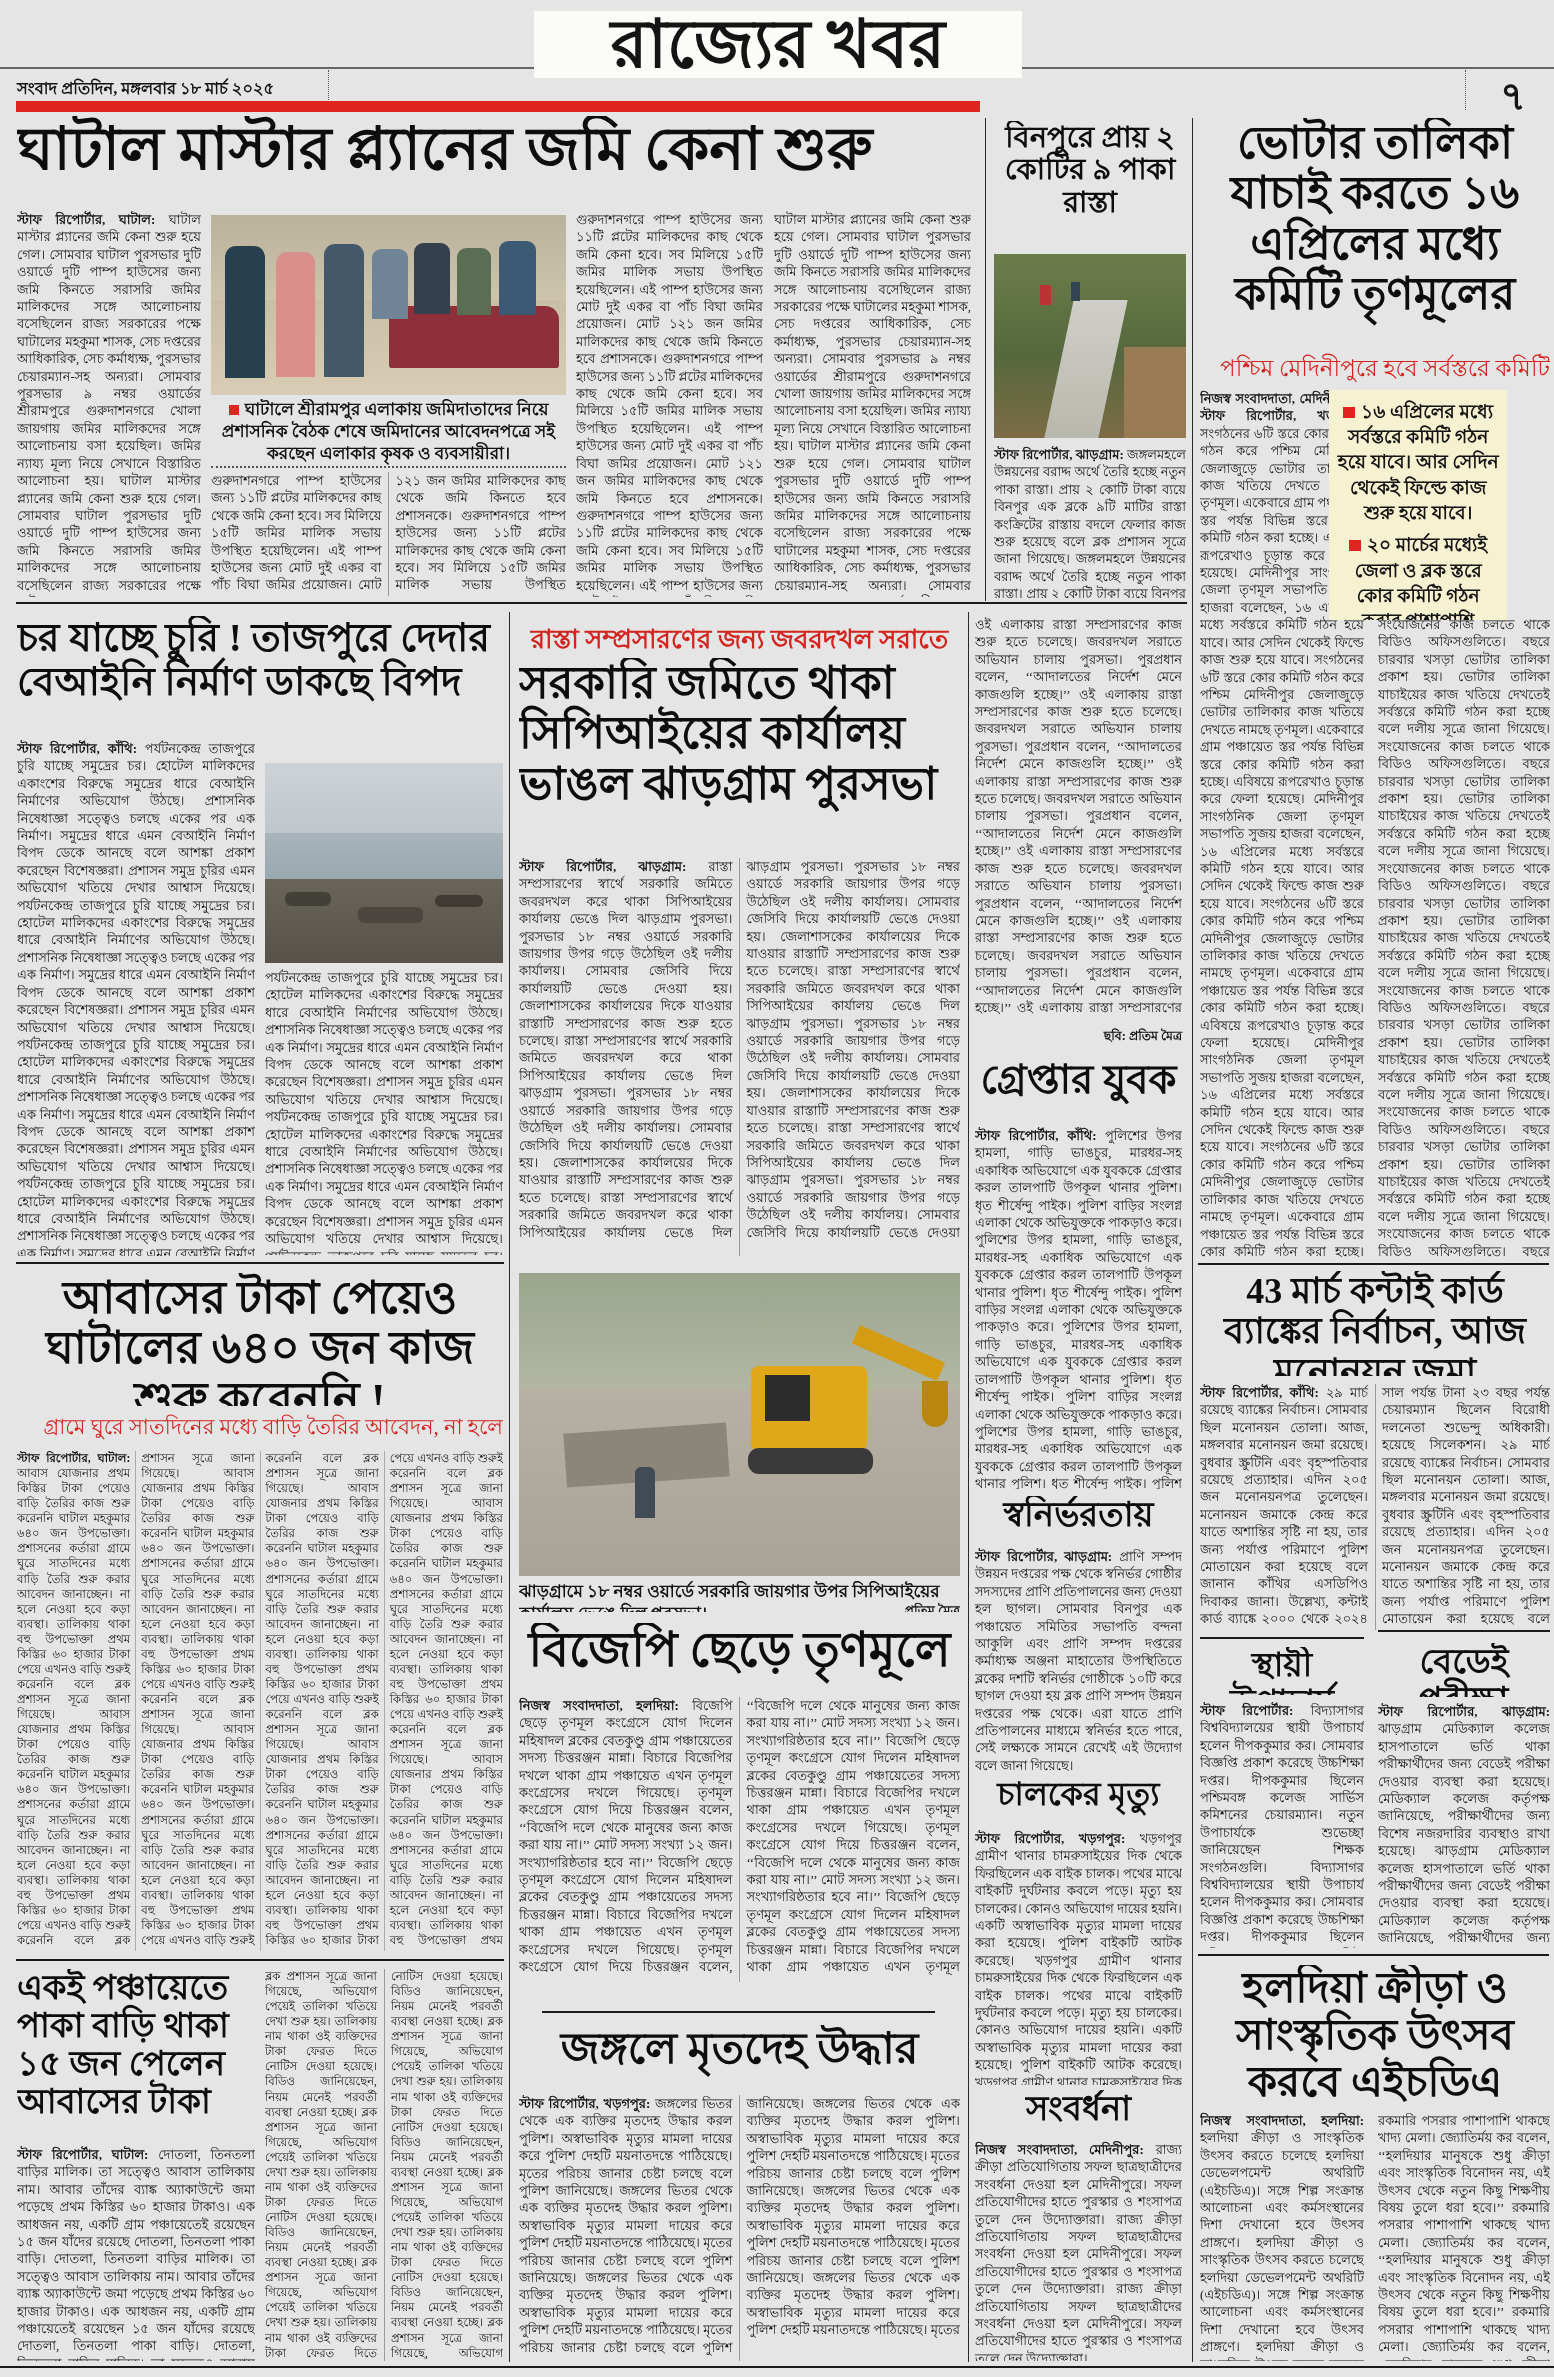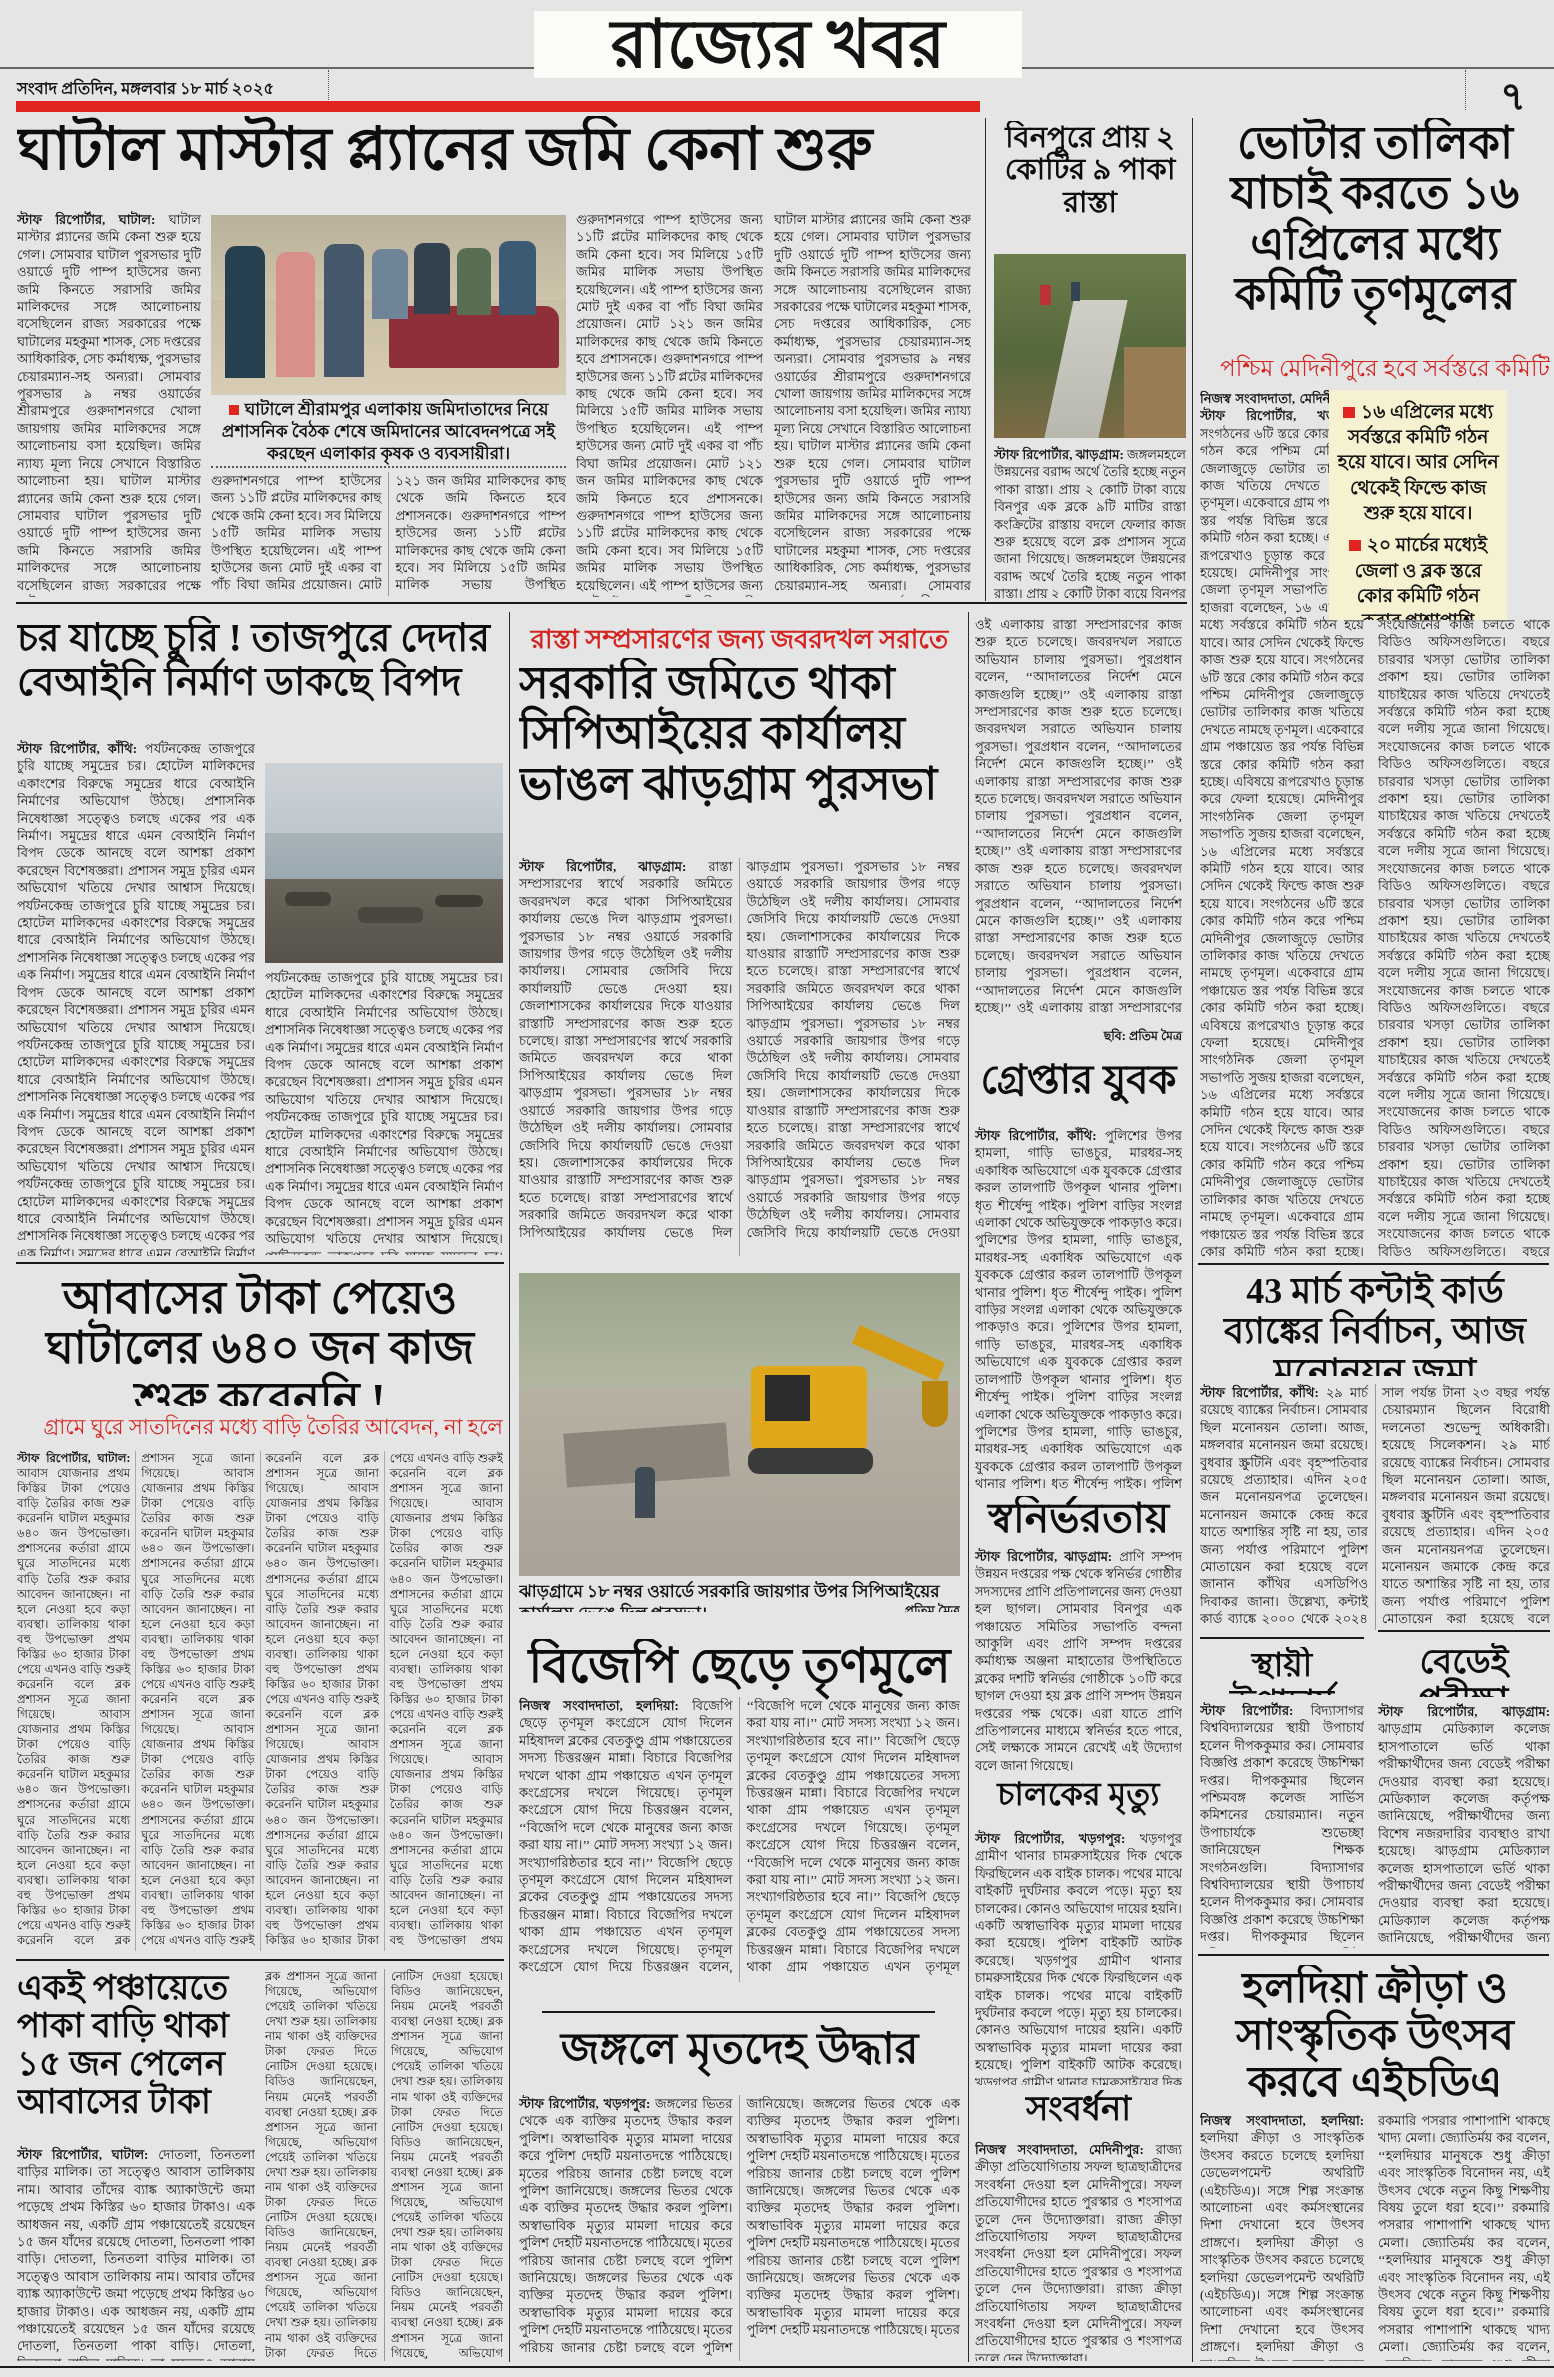--- a/index.html
+++ b/index.html
@@ -176,34 +176,34 @@
     <div style="left:333px;top:70px;width:93px;height:20px;background:#d49c12;transform:rotate(24deg);"></div>
     <div style="left:403px;top:108px;width:26px;height:46px;background:#b9860e;border-radius:0 0 14px 14px;"></div>
     <div style="left:229px;top:175px;width:125px;height:26px;background:#3a3a3a;border-radius:11px;"></div>
     <div style="left:116px;top:194px;width:20px;height:51px;background:#404b56;border-radius:6.2px 6.2px 0 0;"></div>
   </div>
   <div class="abs cap" style="left:519px;top:1581px;width:441px;height:31px;text-align:left;">
     <span>ঝাড়গ্রামে ১৮ নম্বর ওয়ার্ডে সরকারি জায়গার উপর সিপিআইয়ের কার্যালয় ভেঙে দিল পুরসভা।</span>
     <span class="capcredit" style="float:right;">—প্রতিম মৈত্র</span>
   </div>
 
-  <div class="abs hl" style="left:519px;top:1623px;width:441px;height:65px;font-size:48px;margin-top:16px;">বিজেপি ছেড়ে তৃণমূলে</div>
+  <div class="abs hl" style="left:519px;top:1623px;width:441px;height:65px;font-size:48px;">বিজেপি ছেড়ে তৃণমূলে</div>
   <div class="abs body-col cols2" style="left:519px;top:1697px;width:441px;height:285px;">
     <span class="byline">নিজস্ব সংবাদদাতা, হলদিয়া:</span>
     <span>বিজেপি ছেড়ে তৃণমূল কংগ্রেসে যোগ দিলেন মহিষাদল ব্লকের বেতকুণ্ডু গ্রাম পঞ্চায়েতের সদস্য চিত্তরঞ্জন মান্না। বিচারে বিজেপির দখলে থাকা গ্রাম পঞ্চায়েত এখন তৃণমূল কংগ্রেসের দখলে গিয়েছে। তৃণমূল কংগ্রেসে যোগ দিয়ে চিত্তরঞ্জন বলেন, ‘‘বিজেপি দলে থেকে মানুষের জন্য কাজ করা যায় না।’’ মোট সদস্য সংখ্যা ১২ জন। সংখ্যাগরিষ্ঠতার হবে না।’’ বিজেপি ছেড়ে তৃণমূল কংগ্রেসে যোগ দিলেন মহিষাদল ব্লকের বেতকুণ্ডু গ্রাম পঞ্চায়েতের সদস্য চিত্তরঞ্জন মান্না। বিচারে বিজেপির দখলে থাকা গ্রাম পঞ্চায়েত এখন তৃণমূল কংগ্রেসের দখলে গিয়েছে। তৃণমূল কংগ্রেসে যোগ দিয়ে চিত্তরঞ্জন বলেন, ‘‘বিজেপি দলে থেকে মানুষের জন্য কাজ করা যায় না।’’ মোট সদস্য সংখ্যা ১২ জন। সংখ্যাগরিষ্ঠতার হবে না।’’ বিজেপি ছেড়ে তৃণমূল কংগ্রেসে যোগ দিলেন মহিষাদল ব্লকের বেতকুণ্ডু গ্রাম পঞ্চায়েতের সদস্য চিত্তরঞ্জন মান্না। বিচারে বিজেপির দখলে থাকা গ্রাম পঞ্চায়েত এখন তৃণমূল কংগ্রেসের দখলে গিয়েছে। তৃণমূল কংগ্রেসে যোগ দিয়ে চিত্তরঞ্জন বলেন, ‘‘বিজেপি দলে থেকে মানুষের জন্য কাজ করা যায় না।’’ মোট সদস্য সংখ্যা ১২ জন। সংখ্যাগরিষ্ঠতার হবে না।’’ বিজেপি ছেড়ে তৃণমূল কংগ্রেসে যোগ দিলেন মহিষাদল ব্লকের বেতকুণ্ডু গ্রাম পঞ্চায়েতের সদস্য চিত্তরঞ্জন মান্না। বিচারে বিজেপির দখলে থাকা গ্রাম পঞ্চায়েত এখন তৃণমূল কংগ্রেসের দখলে গিয়েছে। তৃণমূল কংগ্রেসে যোগ দিয়ে চিত্তরঞ্জন বলেন, ‘‘বিজেপি দলে থেকে মানুষের জন্য কাজ করা যায় না।’’ মোট সদস্য সংখ্যা ১২ জন। সংখ্যাগরিষ্ঠতার হবে না।’’</span>
   </div>
   <div class="abs rule-h" style="left:542px;top:2011px;width:393px;"></div>
 
   <div class="abs hl" style="left:519px;top:2025px;width:441px;height:60px;font-size:43px;">জঙ্গলে মৃতদেহ উদ্ধার</div>
   <div class="abs body-col cols2" style="left:519px;top:2095px;width:441px;height:266px;">
     <span class="byline">স্টাফ রিপোর্টার, খড়গপুর:</span>
     <span>জঙ্গলের ভিতর থেকে এক ব্যক্তির মৃতদেহ উদ্ধার করল পুলিশ। অস্বাভাবিক মৃত্যুর মামলা দায়ের করে পুলিশ দেহটি ময়নাতদন্তে পাঠিয়েছে। মৃতের পরিচয় জানার চেষ্টা চলছে বলে পুলিশ জানিয়েছে। জঙ্গলের ভিতর থেকে এক ব্যক্তির মৃতদেহ উদ্ধার করল পুলিশ। অস্বাভাবিক মৃত্যুর মামলা দায়ের করে পুলিশ দেহটি ময়নাতদন্তে পাঠিয়েছে। মৃতের পরিচয় জানার চেষ্টা চলছে বলে পুলিশ জানিয়েছে। জঙ্গলের ভিতর থেকে এক ব্যক্তির মৃতদেহ উদ্ধার করল পুলিশ। অস্বাভাবিক মৃত্যুর মামলা দায়ের করে পুলিশ দেহটি ময়নাতদন্তে পাঠিয়েছে। মৃতের পরিচয় জানার চেষ্টা চলছে বলে পুলিশ জানিয়েছে। জঙ্গলের ভিতর থেকে এক ব্যক্তির মৃতদেহ উদ্ধার করল পুলিশ। অস্বাভাবিক মৃত্যুর মামলা দায়ের করে পুলিশ দেহটি ময়নাতদন্তে পাঠিয়েছে। মৃতের পরিচয় জানার চেষ্টা চলছে বলে পুলিশ জানিয়েছে। জঙ্গলের ভিতর থেকে এক ব্যক্তির মৃতদেহ উদ্ধার করল পুলিশ। অস্বাভাবিক মৃত্যুর মামলা দায়ের করে পুলিশ দেহটি ময়নাতদন্তে পাঠিয়েছে। মৃতের পরিচয় জানার চেষ্টা চলছে বলে পুলিশ জানিয়েছে। জঙ্গলের ভিতর থেকে এক ব্যক্তির মৃতদেহ উদ্ধার করল পুলিশ। অস্বাভাবিক মৃত্যুর মামলা দায়ের করে পুলিশ দেহটি ময়নাতদন্তে পাঠিয়েছে। মৃতের পরিচয় জানার চেষ্টা চলছে বলে পুলিশ জানিয়েছে।</span>
   </div>
 
-  <div class="abs hl" style="left:975px;top:1496px;width:207px;height:46px;font-size:41px;">স্বনির্ভরতায়</div>
+  <div class="abs hl" style="left:975px;top:1496px;width:207px;height:46px;font-size:34px;">স্বনির্ভরতায়</div>
   <div class="abs body-col" style="left:975px;top:1548px;width:207px;height:223px;">
     <span class="byline">স্টাফ রিপোর্টার, ঝাড়গ্রাম:</span>
     <span>প্রাণি সম্পদ উন্নয়ন দপ্তরের পক্ষ থেকে স্বনির্ভর গোষ্ঠীর সদস্যদের প্রাণি প্রতিপালনের জন্য দেওয়া হল ছাগল। সোমবার বিনপুর এক পঞ্চায়েত সমিতির সভাপতি বন্দনা আকুলি এবং প্রাণি সম্পদ দপ্তরের কর্মাধ্যক্ষ অঞ্জনা মাহাতোর উপস্থিতিতে ব্লকের দশটি স্বনির্ভর গোষ্ঠীকে ১০টি করে ছাগল দেওয়া হয় ব্লক প্রাণি সম্পদ উন্নয়ন দপ্তরের পক্ষ থেকে। এরা যাতে প্রাণি প্রতিপালনের মাধ্যমে স্বনির্ভর হতে পারে, সেই লক্ষ্যকে সামনে রেখেই এই উদ্যোগ বলে জানা গিয়েছে।</span>
   </div>
   <div class="abs hl" style="left:975px;top:1777px;width:207px;height:46px;font-size:32px;">চালকের মৃত্যু</div>
   <div class="abs body-col" style="left:975px;top:1830px;width:207px;height:255px;">
     <span class="byline">স্টাফ রিপোর্টার, খড়গপুর:</span>
     <span>খড়গপুর গ্রামীণ থানার চামরুসাইয়ের দিক থেকে ফিরছিলেন এক বাইক চালক। পথের মাঝে বাইকটি দুর্ঘটনার কবলে পড়ে। মৃত্যু হয় চালকের। কোনও অভিযোগ দায়ের হয়নি। একটি অস্বাভাবিক মৃত্যুর মামলা দায়ের করা হয়েছে। পুলিশ বাইকটি আটক করেছে। খড়গপুর গ্রামীণ থানার চামরুসাইয়ের দিক থেকে ফিরছিলেন এক বাইক চালক। পথের মাঝে বাইকটি দুর্ঘটনার কবলে পড়ে। মৃত্যু হয় চালকের। কোনও অভিযোগ দায়ের হয়নি। একটি অস্বাভাবিক মৃত্যুর মামলা দায়ের করা হয়েছে। পুলিশ বাইকটি আটক করেছে। খড়গপুর গ্রামীণ থানার চামরুসাইয়ের দিক থেকে ফিরছিলেন এক বাইক চালক। পথের মাঝে বাইকটি দুর্ঘটনার কবলে পড়ে। মৃত্যু হয় চালকের। কোনও অভিযোগ দায়ের হয়নি। একটি অস্বাভাবিক মৃত্যুর মামলা দায়ের করা হয়েছে। পুলিশ বাইকটি আটক করেছে।</span>
   </div>
   <div class="abs hl" style="left:975px;top:2090px;width:207px;height:45px;font-size:34px;">সংবর্ধনা</div>

